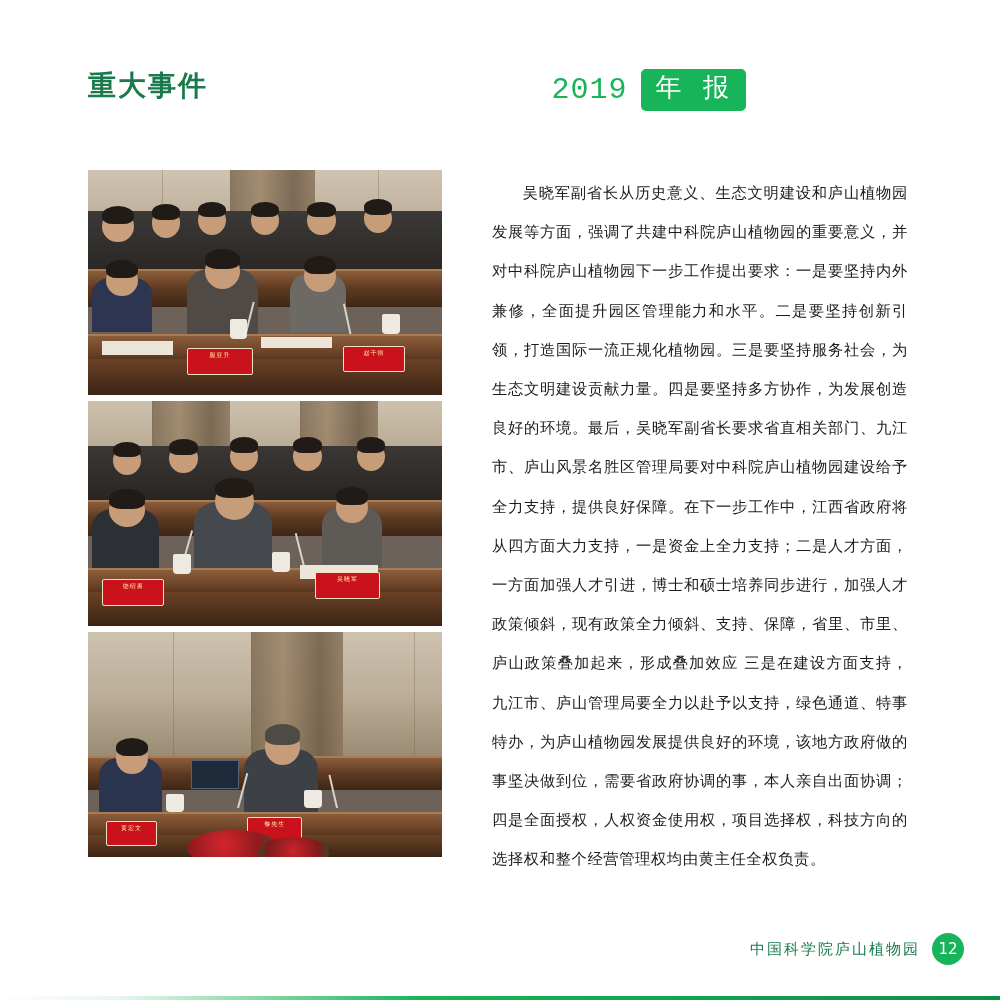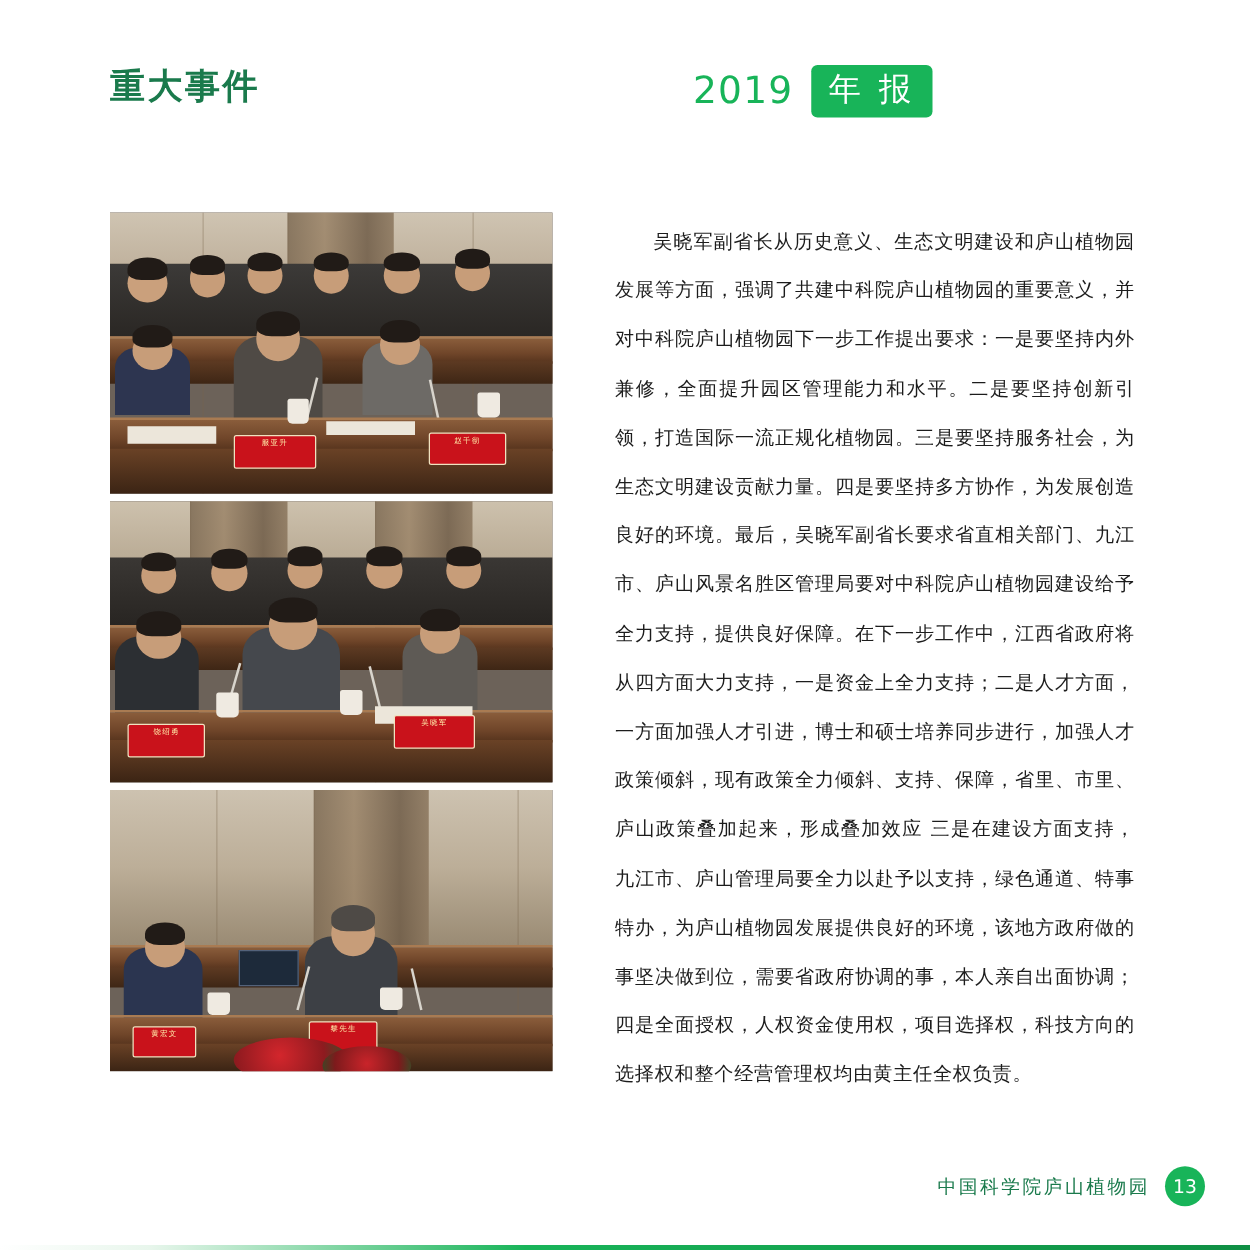--- a/index.html
+++ b/index.html
@@ -17,21 +17,21 @@
   .page {
     position: relative;
     width: 1000px;
     height: 1000px;
     background: #ffffff;
   }
 
   
   .header {
     position: absolute;
-    top: 16px;
+    top: 33px;
     left: 0;
     width: 824px;
     height: 60px;
     text-align: center;
   }
   .section-title {
     position: absolute;
     left: 88px;
     top: 36px;
     font-size: 28px;
@@ -40,20 +40,21 @@
     letter-spacing: 2px;
     line-height: 34px;
   }
   .year-block {
     position: absolute;
     right: 78px;
     top: 36px;
     display: flex;
     align-items: center;
     gap: 14px;
+    font-family: Liberation Mono, monospace;
   }
   .year-num {
     font-size: 30px;
     color: #18b459;
     font-weight: normal;
     letter-spacing: 1px;
     line-height: 34px;
   }
   .year-badge {
     background: #18b459;
@@ -374,17 +375,17 @@
     </div>
 
   </div>
 
   <div class="article">
     <p>吴晓军副省长从历史意义、生态文明建设和庐山植物园发展等方面，强调了共建中科院庐山植物园的重要意义，并对中科院庐山植物园下一步工作提出要求：一是要坚持内外兼修，全面提升园区管理能力和水平。二是要坚持创新引领，打造国际一流正规化植物园。三是要坚持服务社会，为生态文明建设贡献力量。四是要坚持多方协作，为发展创造良好的环境。最后，吴晓军副省长要求省直相关部门、九江市、庐山风景名胜区管理局要对中科院庐山植物园建设给予全力支持，提供良好保障。在下一步工作中，江西省政府将从四方面大力支持，一是资金上全力支持；二是人才方面，一方面加强人才引进，博士和硕士培养同步进行，加强人才政策倾斜，现有政策全力倾斜、支持、保障，省里、市里、庐山政策叠加起来，形成叠加效应 三是在建设方面支持，九江市、庐山管理局要全力以赴予以支持，绿色通道、特事特办，为庐山植物园发展提供良好的环境，该地方政府做的事坚决做到位，需要省政府协调的事，本人亲自出面协调；四是全面授权，人权资金使用权，项目选择权，科技方向的选择权和整个经营管理权均由黄主任全权负责。</p>
   </div>
 
   <div class="footer-bar">
     <div class="footer-text">中国科学院庐山植物园</div>
-    <div class="footer-page">13</div>
+    <div class="footer-page">12</div>
   </div>
   <div class="footer-line"></div>
 
 </div>
 
 </body></html>

